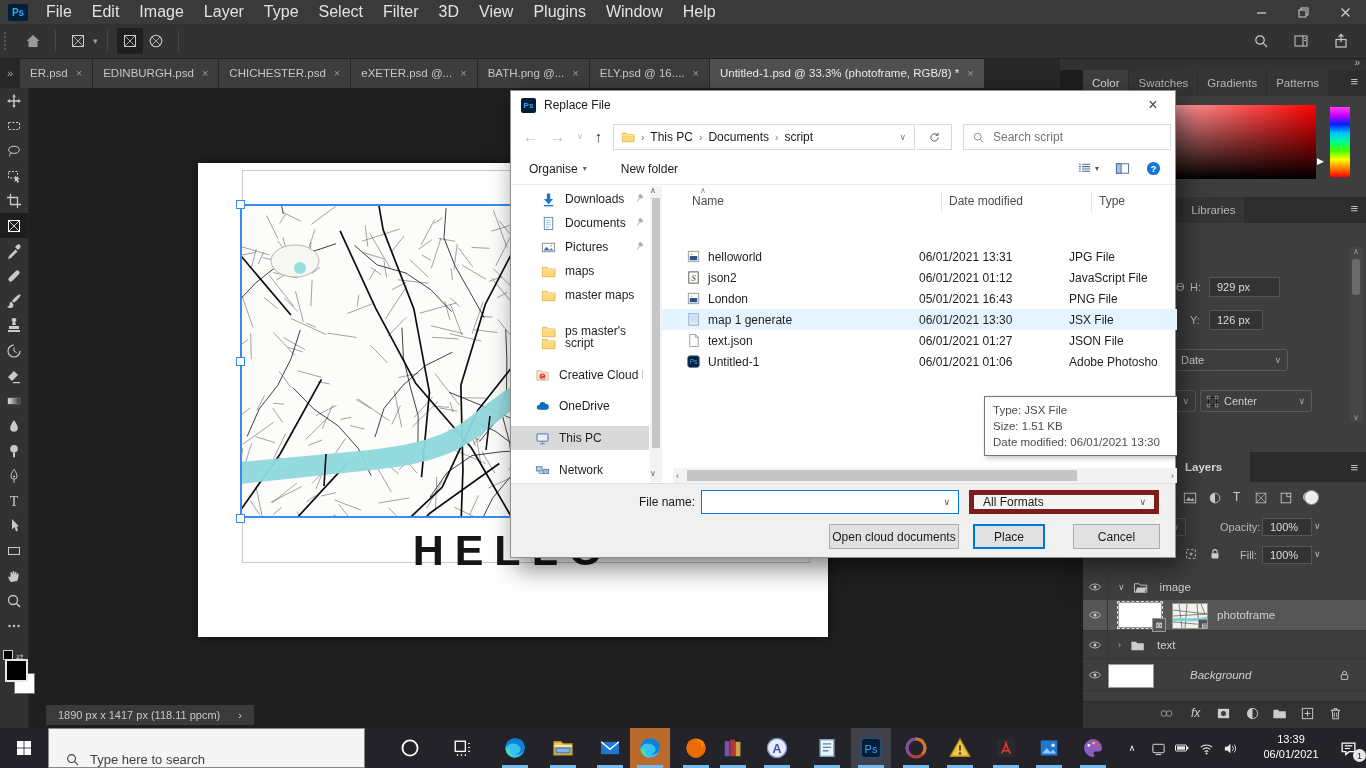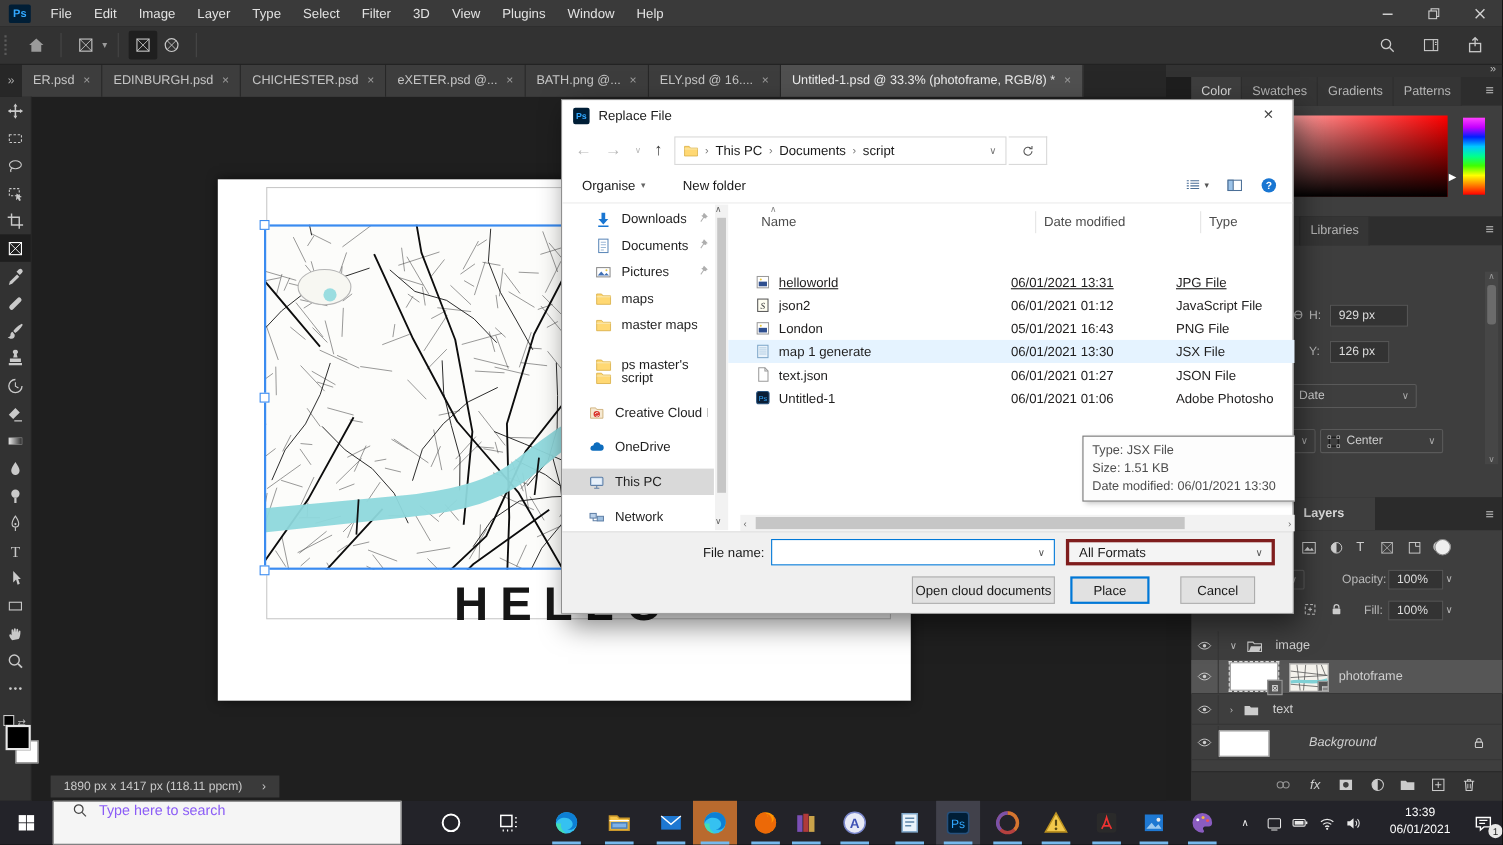--- a/index.html
+++ b/index.html
@@ -3,21 +3,21 @@
 <meta charset="utf-8">
 <style>
   html,body{margin:0;padding:0;background:#000}
   #app{position:relative;width:1366px;height:768px;background:#1e1e1e;overflow:hidden;
        font-family:"Liberation Sans",sans-serif;-webkit-font-smoothing:antialiased}
 
   
   .menubar{position:absolute;top:0;left:0;right:0;height:24px;background:#3a3a3a;display:flex;align-items:center;z-index:6}
   .pslogo{width:20px;height:17px;margin:0 8px;background:#001e36;color:#31a8ff;font-size:10px;font-weight:bold;
           display:flex;align-items:center;justify-content:center;border-radius:2px}
-  .menu-item{color:#e2e2e2;font-size:12px;padding:0 10px;height:100%;display:flex;align-items:center;cursor:default}
+  .menu-item{color:#e2e2e2;font-size:16px;padding:0 10px;height:100%;display:flex;align-items:center;cursor:default}
   .win-controls{margin-left:auto;display:flex;height:100%}
   .wbtn{width:42px;height:24px;display:flex;align-items:center;justify-content:center;color:#cfcfcf}
 
   .optionsbar{position:absolute;top:24px;left:0;right:0;height:34px;background:#323232;border-bottom:1px solid #222;z-index:6;display:flex;align-items:center}
   .ob-sep{width:1px;height:22px;background:#464646;margin:0 9px}
   .ob-btn{min-width:26px;height:26px;display:flex;align-items:center;justify-content:center;color:#c8c8c8;border-radius:2px}
   .ob-btn.active{background:#1f1f1f}
   .ob-chev{color:#9c9c9c;font-size:9px;margin-left:2px}
   .ob-right{margin-left:auto;display:flex;align-items:center;gap:14px;margin-right:12px}
   .dots{width:6px;height:18px;margin-left:4px;border-left:2px dotted #5a5a5a}
@@ -120,29 +120,29 @@
   .fdate{width:150px;white-space:nowrap}
   .ftype{width:100px;white-space:nowrap;overflow:hidden}
   .tooltip{position:absolute;left:322px;top:210px;width:186px;background:#fdfdfd;border:1px solid #767676;
            box-shadow:2px 2px 5px rgba(0,0,0,.25);padding:5px 8px;font-size:11.5px;color:#4d4d4d;line-height:16px;z-index:3}
   .hsb{position:absolute;left:162px;top:377px;width:504px;height:15px;background:#f2f2f2;display:flex;align-items:center;color:#666}
   .hsb .thumb{position:absolute;left:14px;top:2px;width:390px;height:11px;background:#c6c6c6}
   .dlg-bottom{position:absolute;left:0;right:0;bottom:0;height:73px;background:#f0f0f0;border-top:1px solid #dfdfdf}
   .fn-label{position:absolute;left:128px;top:11px;font-size:12px}
   .fn-combo{position:absolute;left:190px;top:6px;width:258px;height:24px;background:#fff;border:1px solid #0078d7;display:flex;align-items:center;box-sizing:border-box}
   .fn-combo .chev,.fmt .chev{margin-left:auto;margin-right:8px;color:#555;font-size:9px}
-  .fmt{position:absolute;left:458px;top:6px;width:190px;height:24px;background:#f4f4f4;border:3px solid #7f1d1d;display:flex;align-items:center;padding-left:9px;box-sizing:border-box;font-size:12px}
+  .fmt{position:absolute;left:458px;top:6px;width:190px;height:24px;background:#f4f4f4;border:5px solid #7f1d1d;display:flex;align-items:center;padding-left:9px;box-sizing:border-box;font-size:12px}
   .dbtn{position:absolute;top:40px;height:25px;background:#e1e1e1;border:1px solid #adadad;display:flex;align-items:center;justify-content:center;font-size:12px;box-sizing:border-box}
   .dbtn.place{border:2px solid #0078d7}
 
   
   .taskbar{position:absolute;left:0;right:0;bottom:0;height:40px;background:#232329;z-index:20}
   .tb-start{position:absolute;left:0;top:0;width:48px;height:40px;display:flex;align-items:center;justify-content:center}
   .tb-search{position:absolute;left:48px;top:0;width:317px;height:40px;background:#f5f5f5;border:1px solid #888;
-             display:flex;align-items:flex-start;color:#8b5cf6;font-size:13px;box-sizing:border-box}
+             display:flex;align-items:flex-end;color:#404040;font-size:13px;box-sizing:border-box}
   .tb-cell{position:absolute;top:0;width:40px;height:40px;display:flex;align-items:center;justify-content:center}
   .tb-cell.hl-orange{background:#b96a2e}
   .tb-cell.hl-gray{background:#41414b}
   .tb-underline{position:absolute;bottom:0;height:3px;width:26px;background:#76b9ed}
   .tray-ic{position:absolute;top:0;height:40px;display:flex;align-items:center;justify-content:center;width:24px;color:#eee}
   .tb-clock{position:absolute;top:4px;width:70px;color:#fff;font-size:11px;text-align:center;line-height:15px}
   .tb-badge{position:absolute;right:-4px;bottom:6px;width:13px;height:13px;border-radius:50%;background:#e8e8e8;color:#222;
             font-size:9px;display:flex;align-items:center;justify-content:center}
 </style>
 </head>
@@ -1035,20 +1035,29 @@
           <span>Documents</span>
         <span class="crumb-chev">›</span>
           <span>script</span>
         <span class="crumb-dd">∨</span>
       </div>
       <div class="refbox">
           <svg width="13" height="13" viewBox="0 0 16 16">
             <path d="M12.5 8a4.5 4.5 0 11-1.3-3.2M12.5 2.2v3h-3" fill="none" stroke="#555" stroke-width="1.2"></path>
           </svg>
         </div>
+      <div class="searchbox">
+        <span style="margin:0 8px;display:flex;color:#888">
+            <svg width="13" height="13" viewBox="0 0 16 16">
+              <circle cx="7" cy="7" r="4.2" fill="none" stroke="currentColor" stroke-width="1.2"></circle>
+              <path d="M10.2 10.2L14 14" stroke="currentColor" stroke-width="1.2"></path>
+            </svg>
+          </span>
+        <span>Search script</span>
+      </div>
     </div>
     <div class="cmdbar">
       <div class="cmd">
           <span>Organise</span>
           <span class="chev">▾</span>
         </div>
       <div class="cmd" style="margin-left:34px">
           <span>New folder</span>
         </div>
       <div class="cmd-right">
@@ -1081,21 +1090,21 @@
     <div class="flist">
       <div class="fhead">
         <span style="position:absolute;left:38px;top:-4px;font-size:8px;color:#888">∧</span>
         <span style="position:absolute;left:30px;top:4px">Name</span>
         <span style="position:absolute;left:287px;top:4px">Date modified</span>
         <span style="position:absolute;left:437px;top:4px">Type</span>
         <span class="hsep" style="left:279px"></span>
           <span class="hsep" style="left:429px"></span>
       </div>
       <div id="file-rows">
-          <div class="frow" style="top: 60px; text-decoration: underline;">
+          <div class="frow" style="top: 60px;">
             <span class="fic">
               <svg width="15" height="15" viewBox="0 0 16 16">
                 <rect x="2.5" y="2.5" width="11" height="11" fill="#fff" stroke="#9a9a9a"></rect>
                 <rect x="4" y="7.5" width="8" height="4.5" fill="#2f4f8f"></rect>
                 <circle cx="6" cy="5.5" r="1" fill="#e8c53a"></circle>
               </svg>
             </span>
     <span class="fname">helloworld</span>
             <span class="fdate">06/01/2021 13:31</span>
             <span class="ftype">JPG File</span>
@@ -1174,21 +1183,21 @@
       <span class="fn-label">File name:</span>
       <div class="fn-combo">
           <span class="chev">∨</span>
         </div>
       <div class="fmt">
           <span>All Formats</span>
           <span class="chev">∨</span>
         </div>
       <div class="dbtn" style="left:318px;width:130px">Open cloud documents</div>
       <div class="dbtn place" style="left:462px;width:72px">Place</div>
-      <div class="dbtn" style="left:562px;width:68px">Cancel</div>
+      <div class="dbtn" style="left:562px;width:87px">Cancel</div>
     </div>
   <div class="nav-item" style="top: 96px;">
         <span class="nav-ic">
           <svg width="15" height="15" viewBox="0 0 16 16">
             <path d="M6.2 1.5h3.6V7.5h3L8 13 3.2 7.5h3z" fill="#1976d2"></path>
             <path d="M3 14.6h10" stroke="#1976d2" stroke-width="1.4"></path>
           </svg>
         </span>
     <span class="nav-lab" style="white-space:nowrap;overflow:hidden;max-width:84px">Downloads</span>
         <span class="nav-pin"><svg width="12" height="12" viewBox="0 0 16 16">

